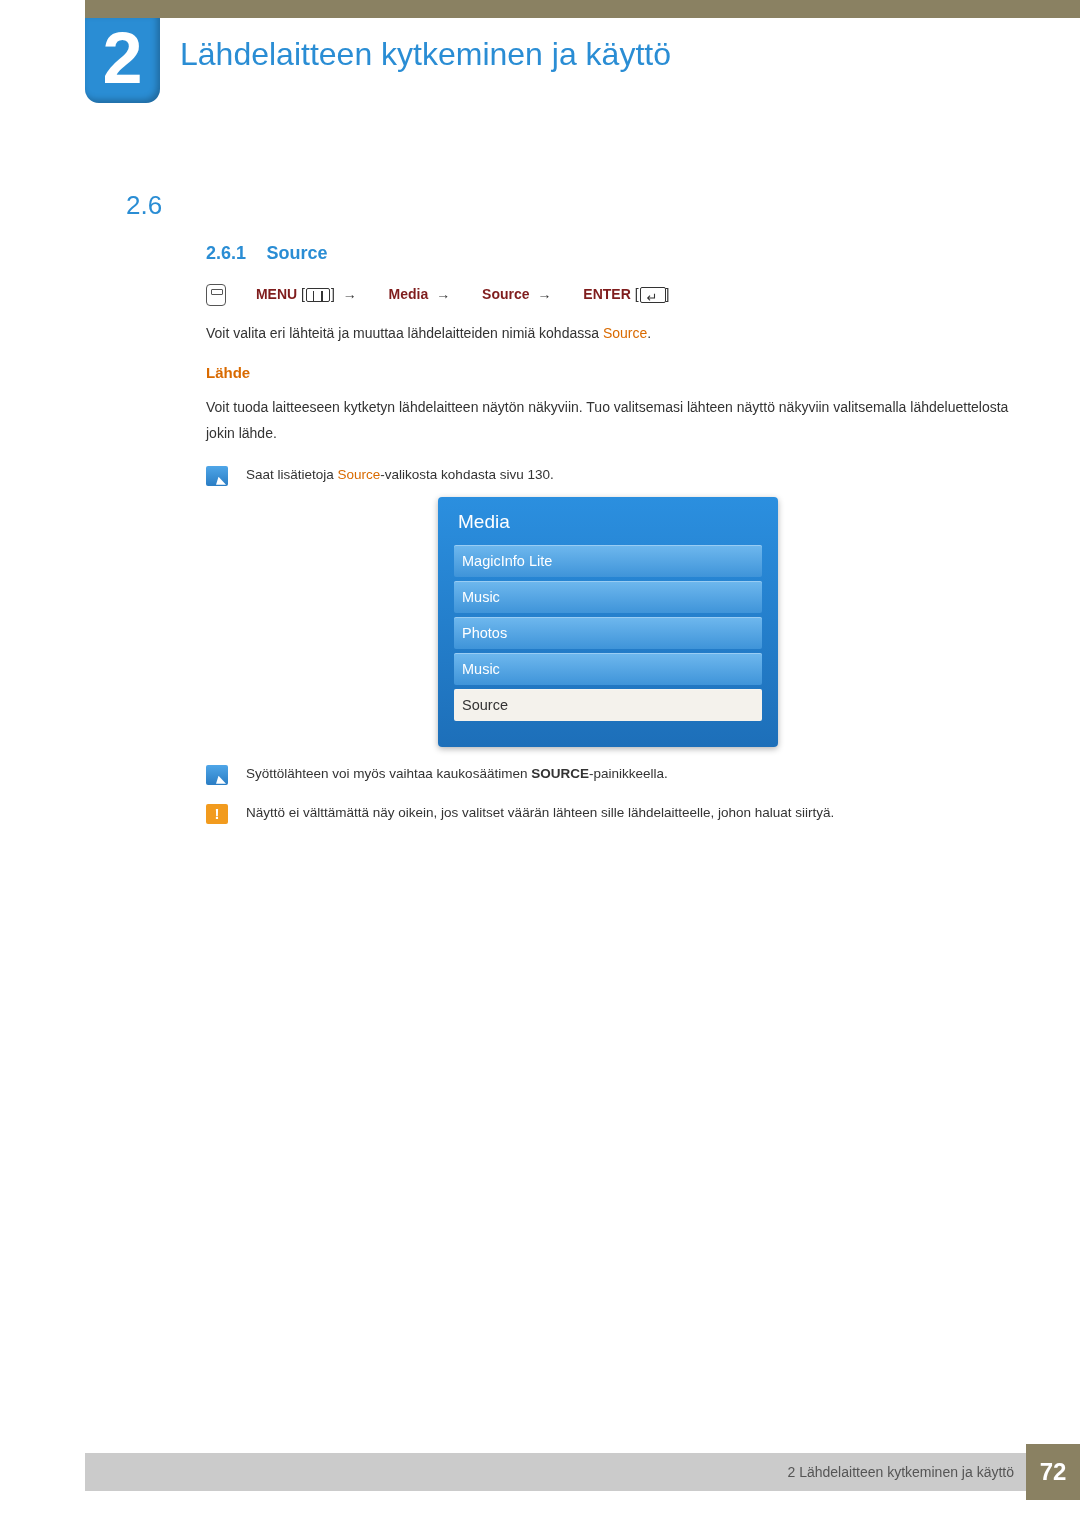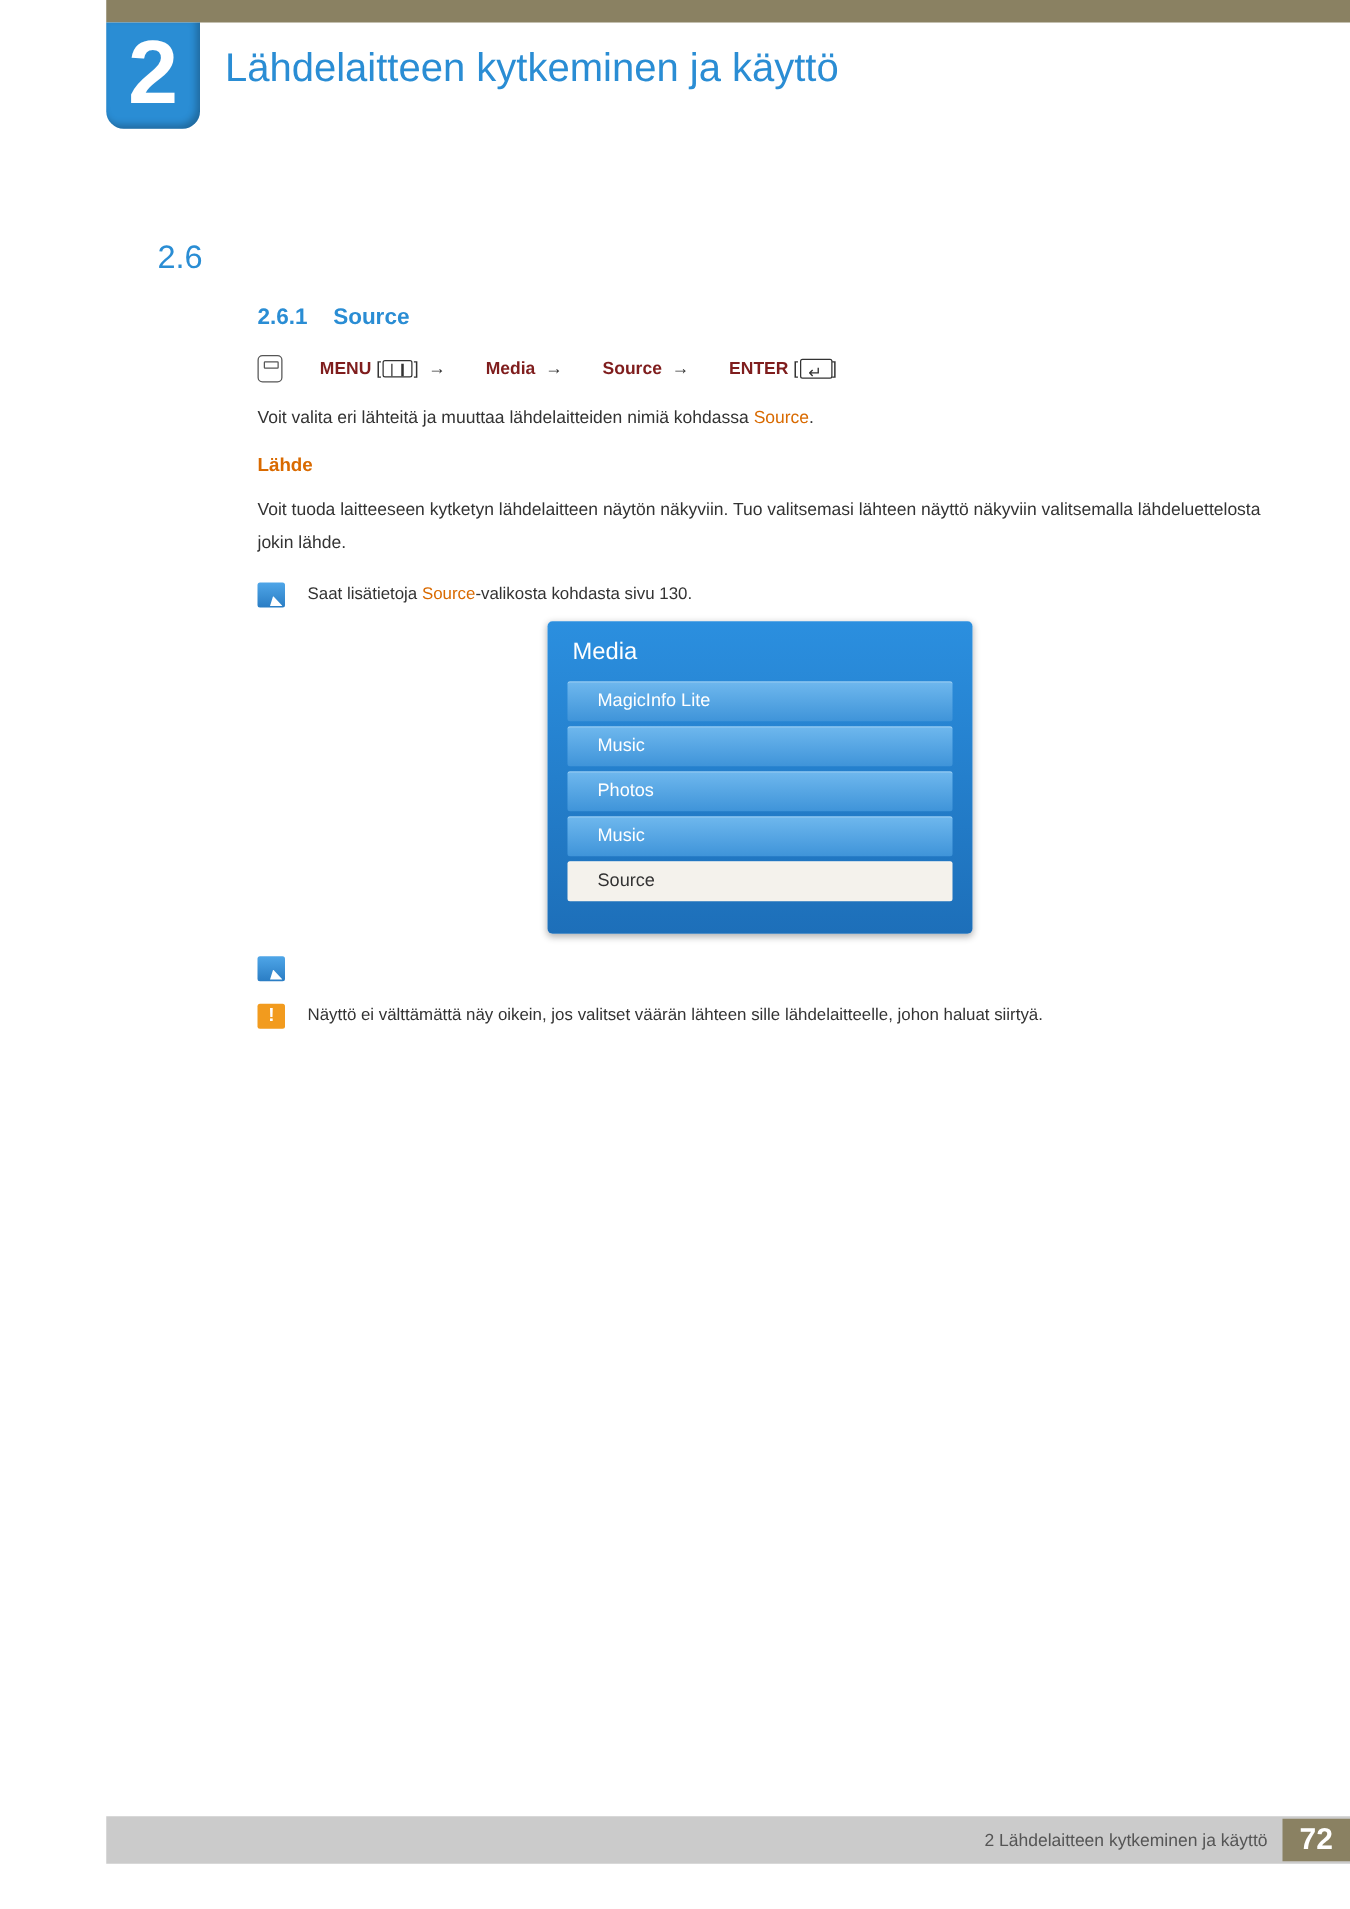--- a/index.html
+++ b/index.html
@@ -108,36 +108,36 @@
     border-radius:4px;
     padding: 14px 16px 22px 16px;
     box-shadow: 0 2px 6px rgba(0,0,0,0.3);
   }
   .media-panel-title{
     color:#fff; font-size:19px; margin-bottom:12px; padding-left:4px;
   }
   .media-item{
     background: linear-gradient(#6fb8ee,#3f94d9);
     color:#fff; font-size:14.5px;
-    padding:8px 24px; border-radius:2px; margin-bottom:4px;
+    padding:8px 8px; border-radius:2px; margin-bottom:4px;
     box-shadow: inset 0 1px 0 rgba(255,255,255,0.3);
   }
   .media-item.selected{
     background:#f4f2ec; color:#333;
   }
 
   
   .footer-bar{
     position:absolute; left:85px; right:0; bottom:36px; height:38px;
     background:#cbcbcb; display:flex; justify-content:flex-end; align-items:center;
   }
   .footer-text{ font-size:14px; color:#555; margin-right:0; padding-right:12px;}
   .page-num-box{
     background:#8a8162; color:#fff; font-size:24px; font-weight:bold;
-    width:54px; height:34px; display:flex; align-items:center; justify-content:center;
+    width:54px; height:56px; display:flex; align-items:center; justify-content:center;
   }
 </style>
 </head>
 <body>
 
 <div class="top-bar"></div>
 <div class="chapter-badge">2</div>
 <div class="chapter-title">Lähdelaitteen kytkeminen ja käyttö</div>
 
 <div class="content">
@@ -187,20 +187,23 @@
           <div class="media-item">Music</div>
           <div class="media-item">Photos</div>
           <div class="media-item">Music</div>
           <div class="media-item selected">Source</div>
         </div>
     </div>
   </div>
 
   <div class="note-row">
     <div class="note-icon icon-info"></div>
+    <div>
+      <span>Syöttölähteen voi myös vaihtaa kaukosäätimen </span><b>SOURCE</b><span>-painikkeella.</span>
+    </div>
   </div>
 
   <div class="note-row">
     <div class="note-icon icon-warn">!</div>
     <div>Näyttö ei välttämättä näy oikein, jos valitset väärän lähteen sille lähdelaitteelle, johon haluat siirtyä.</div>
   </div>
 
 </div>
 
 <div class="footer-bar">

